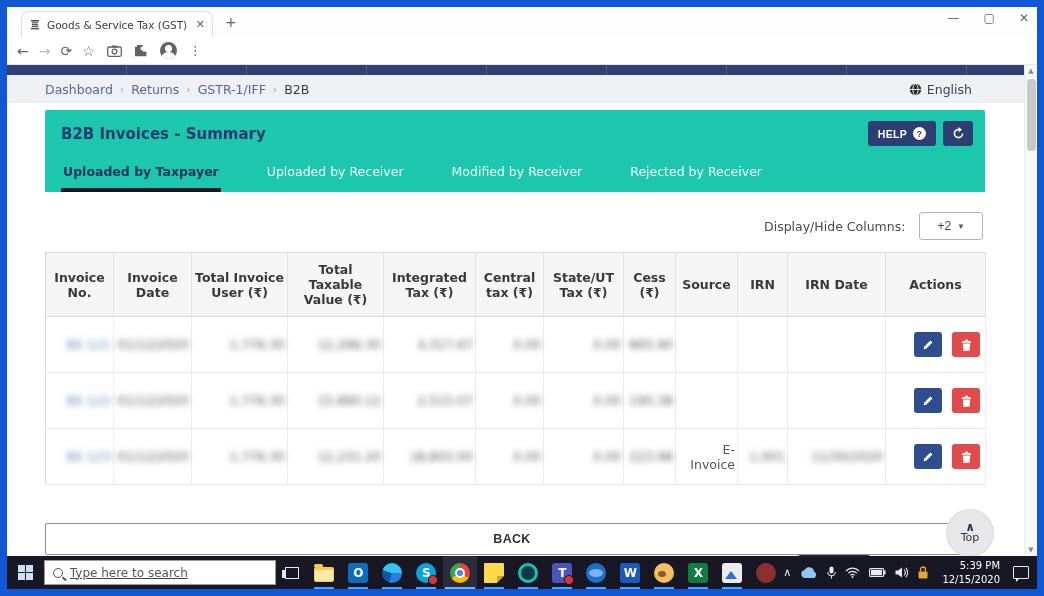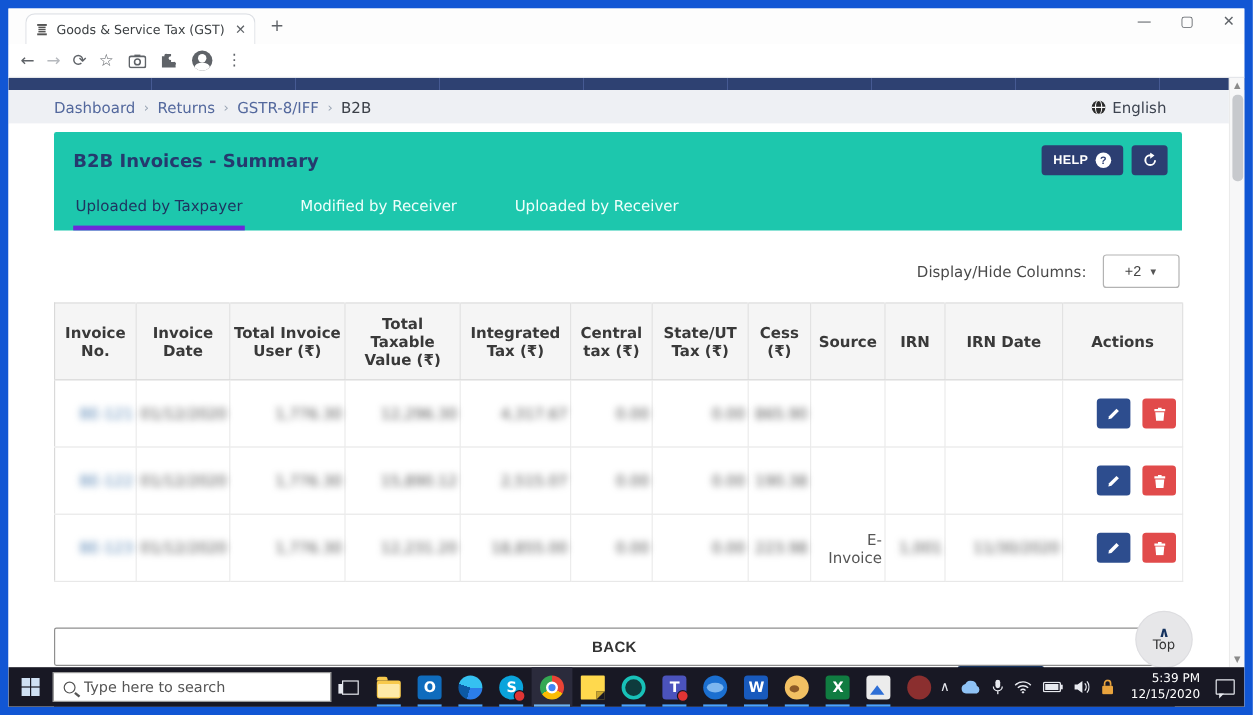--- a/index.html
+++ b/index.html
@@ -56,21 +56,21 @@
   .tealtop { display:flex; align-items:center; padding:11px 12px 6px 16px; }
   .paneltitle { color:#253a6e; font-weight:bold; font-size:15px; }
   .panelbtns { margin-left:auto; display:flex; gap:7px; }
   .helpbtn { background:#2c3e72; color:#fff; font-size:10.5px; font-weight:bold; border:none; border-radius:3px;
              padding:6px 10px; display:flex; align-items:center; gap:6px; letter-spacing:.3px; }
   .qmark { display:inline-flex; width:13px; height:13px; border-radius:50%; background:#fff; color:#2c3e72;
            font-size:9px; font-weight:bold; align-items:center; justify-content:center; }
   .refreshbtn { background:#2c3e72; border:none; border-radius:3px; width:30px; display:flex; align-items:center; justify-content:center; }
   .tabsrow { display:flex; padding:6px 0 0 16px; gap:44px; }
   .ttab { font-size:12.5px; color:#effffb; padding:6px 2px 9px; white-space:nowrap; }
-  .ttab.active { color:#1e3560; font-weight:normal; border-bottom:4px solid #6d28d9; margin-bottom:-0px; }
+  .ttab.active { color:#1e3560; font-weight:bold; border-bottom:4px solid #0f172a; margin-bottom:-0px; }
 
   .sectionrow { display:flex; align-items:center; margin:20px 2px 12px; }
   .sectiontitle { font-size:15px; color:#3f4757; }
   .dh-label { margin-left:auto; font-size:12.5px; color:#4a4a4a; margin-right:14px; }
   .colbtn { background:#fff; border:1px solid #b3b3b3; border-radius:3px; padding:6px 17px; font-size:12px;
             color:#444; display:flex; align-items:center; gap:6px; }
   .colbtn .caret { font-size:8px; color:#555; }
 
   table.inv { width:940px; border-collapse:collapse; table-layout:fixed; border:1px solid #d9d9d9; }
   .inv th { background:#f5f5f5; color:#393939; font-size:12.5px; font-weight:bold; padding:9px 3px;
@@ -99,21 +99,21 @@
 
   
   .taskbar { position:absolute; left:0; bottom:0; width:100%; height:33px; background:#181824;
              display:flex; align-items:center; }
   .startbtn { width:42px; height:33px; display:flex; align-items:center; justify-content:center; }
   .winlogo { display:grid; grid-template-columns:7px 7px; grid-template-rows:7px 7px; gap:1px; }
   .winlogo span { background:#cfe0f3; }
   .tsearch { width:262px; height:25px; background:#fff; border:1px solid #9a9a9a; display:flex; align-items:center;
              padding:0 8px; gap:7px; }
   .tsearch input { border:none; outline:none; font-size:12px; color:#444; width:180px; background:transparent;
-                   font-family:"DejaVu Sans","Liberation Sans",sans-serif; }
+                   font-family:"DejaVu Sans","Liberation Sans",sans-serif;text-decoration:underline; }
   .tsearch input::placeholder { color:#555; }
   .mag { width:10px; height:10px; border:1.5px solid #555; border-radius:50%; position:relative; flex:none; }
   .mag:after { content:""; position:absolute; left:8px; top:9px; width:5px; height:1.5px; background:#555; transform:rotate(40deg); }
   .tv { width:36px; display:flex; align-items:center; justify-content:center; height:33px; }
   .tvbox { width:14px; height:12px; border:1.5px solid #e6e8ee; position:relative; }
   .tvbox:before { content:""; position:absolute; left:-4px; top:2px; width:3px; height:8px; background:#e6e8ee; }
   .apps { display:flex; height:33px; }
   .appbtn { width:34px; height:33px; display:flex; align-items:center; justify-content:center; position:relative; }
   .appbtn.running:after { content:""; position:absolute; bottom:0; left:7px; right:7px; height:2px; background:#4aa3ff; }
   .appbtn.activeapp { background:#2b2b3c; }
@@ -204,21 +204,21 @@
     <div class="arr up">▲</div>
     <div class="thumb"></div>
     <div class="arr down">▼</div>
   </div>
 
   <div class="crumbbar">
     <span class="crumb-link">Dashboard</span>
     <span class="crumb-sep">›</span>
     <span class="crumb-link">Returns</span>
     <span class="crumb-sep">›</span>
-    <span class="crumb-link">GSTR-8/IFF</span>
+    <span class="crumb-link">GSTR-1/IFF</span>
     <span class="crumb-sep">›</span>
     <span class="crumb-cur">B2B</span>
     <span class="lang">
       <svg width="13" height="13" viewBox="0 0 13 13">
           <circle cx="6.5" cy="6.5" r="5.7" fill="#2b2b2b"></circle>
           <ellipse cx="6.5" cy="6.5" rx="2.6" ry="5.7" fill="none" stroke="#fff" stroke-width="0.9"></ellipse>
           <line x1="0.8" y1="6.5" x2="12.2" y2="6.5" stroke="#fff" stroke-width="0.9"></line>
         </svg>
       <span>English</span>
     </span>
@@ -237,22 +237,23 @@
             </button>
             <button class="refreshbtn">
               <svg width="13" height="13" viewBox="0 0 16 16">
                   <path d="M8 2a6 6 0 1 0 6 6h-2a4 4 0 1 1-4-4v2.6l4.4-3.3L8 0z" fill="#fff"></path>
                 </svg>
             </button>
           </span>
         </div>
         <div class="tabsrow">
           <span class="ttab active">Uploaded by Taxpayer</span>
+          <span class="ttab">Uploaded by Receiver</span>
           <span class="ttab">Modified by Receiver</span>
-          <span class="ttab">Uploaded by Receiver</span>
+          <span class="ttab">Rejected by Receiver</span>
         </div>
       </div>
 
       <div class="sectionrow">
         <span class="dh-label">Display/Hide Columns:</span>
         <button class="colbtn">
           <span>+2</span>
           <span class="caret">▼</span>
         </button>
       </div>

